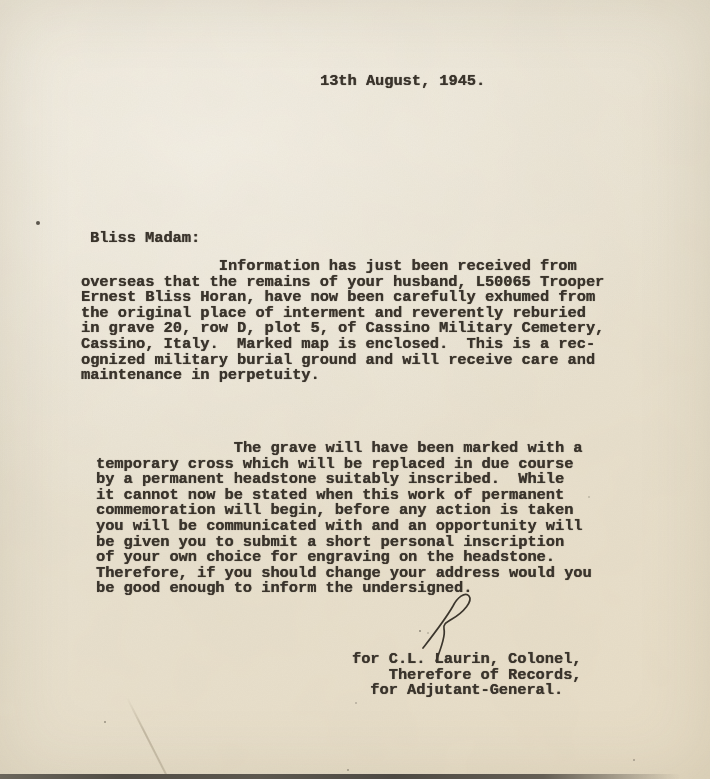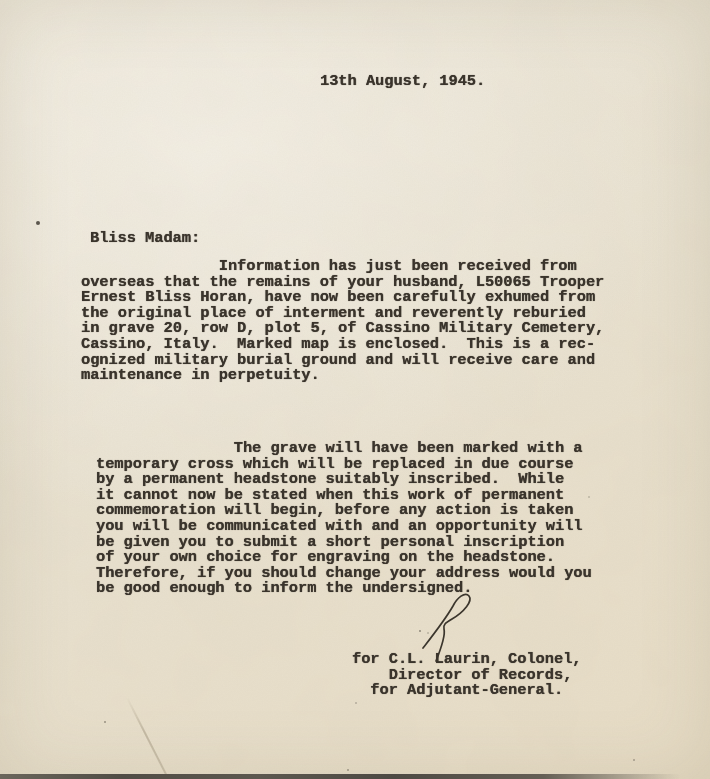--- a/index.html
+++ b/index.html
@@ -109,21 +109,21 @@
              C 18 55, 33 36, 41 22
              C 45 14, 53 7, 57 12
              C 61 17, 52 28, 40 35
              C 33 39, 31 41, 32 45
              C 33.5 51, 28 67, 24 77" fill="none" stroke="rgba(44,39,32,0.92)" stroke-width="1.7" stroke-linecap="round"></path>
     <circle cx="8" cy="47" r="0.9" fill="rgba(44,39,32,0.5)"></circle>
     <circle cx="16" cy="49" r="0.8" fill="rgba(44,39,32,0.4)"></circle>
   </svg>
 
   <div class="typed signoff">for C.L. Laurin, Colonel,
-    Director of Records,
+    Therefore of Records,
   for Adjutant-General.</div>
 
   <div class="crease"></div>
   <div class="speck s1"></div>
   <div class="speck s2"></div>
   <div class="speck s3"></div>
   <div class="speck s4"></div>
   <div class="speck s5"></div>
   <div class="speck s6"></div>
   <div class="bottom-edge"></div>

